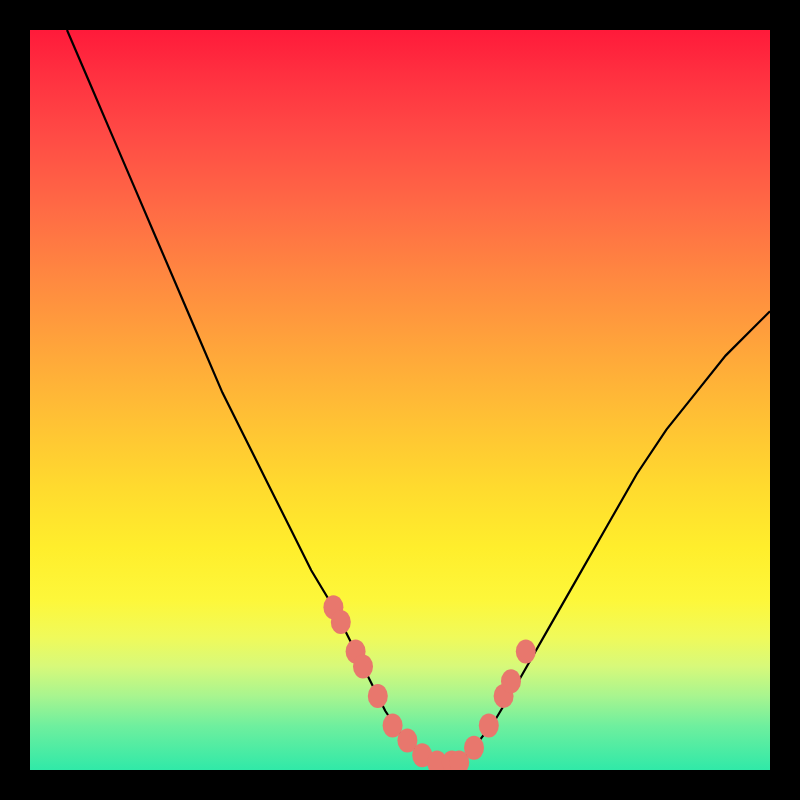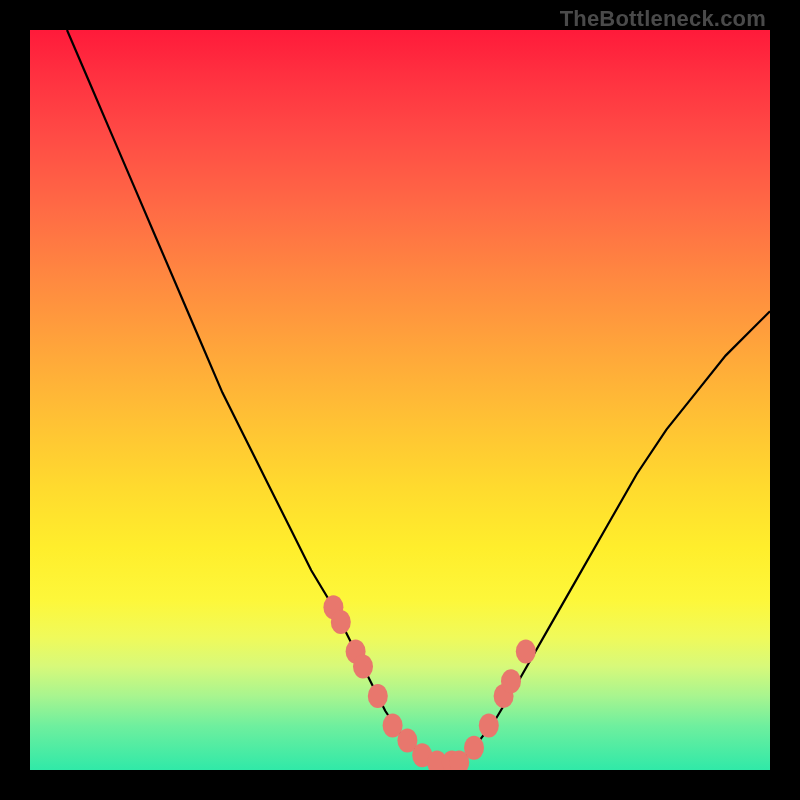--- a/index.html
+++ b/index.html
@@ -96,14 +96,13 @@
           <ellipse cx="421.8" cy="732.6" rx="10" ry="12" class="datapoint"></ellipse>
           <ellipse cx="429.2" cy="732.6" rx="10" ry="12" class="datapoint"></ellipse>
           <ellipse cx="444.0" cy="717.8" rx="10" ry="12" class="datapoint"></ellipse>
           <ellipse cx="458.8" cy="695.6" rx="10" ry="12" class="datapoint"></ellipse>
           <ellipse cx="473.6" cy="666.0" rx="10" ry="12" class="datapoint"></ellipse>
           <ellipse cx="481.0" cy="651.2" rx="10" ry="12" class="datapoint"></ellipse>
           <ellipse cx="495.8" cy="621.6" rx="10" ry="12" class="datapoint"></ellipse>
         </g>
     </svg>
   </div>
-  <div class="watermark">TheBottleneck.com</div>
 </div>
 
 </body></html>

